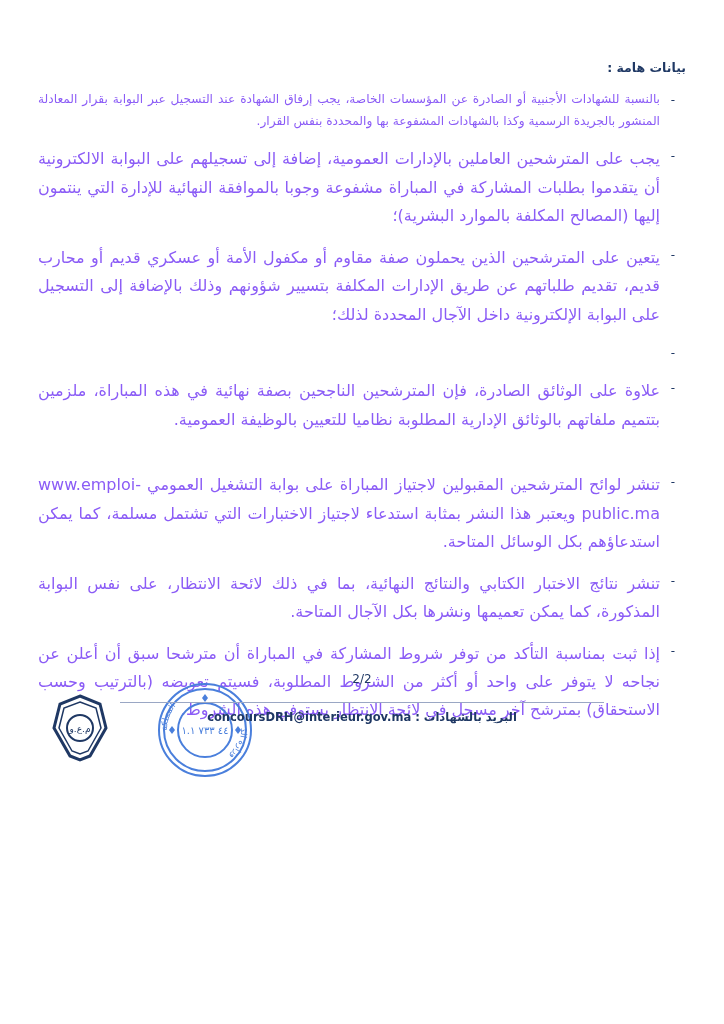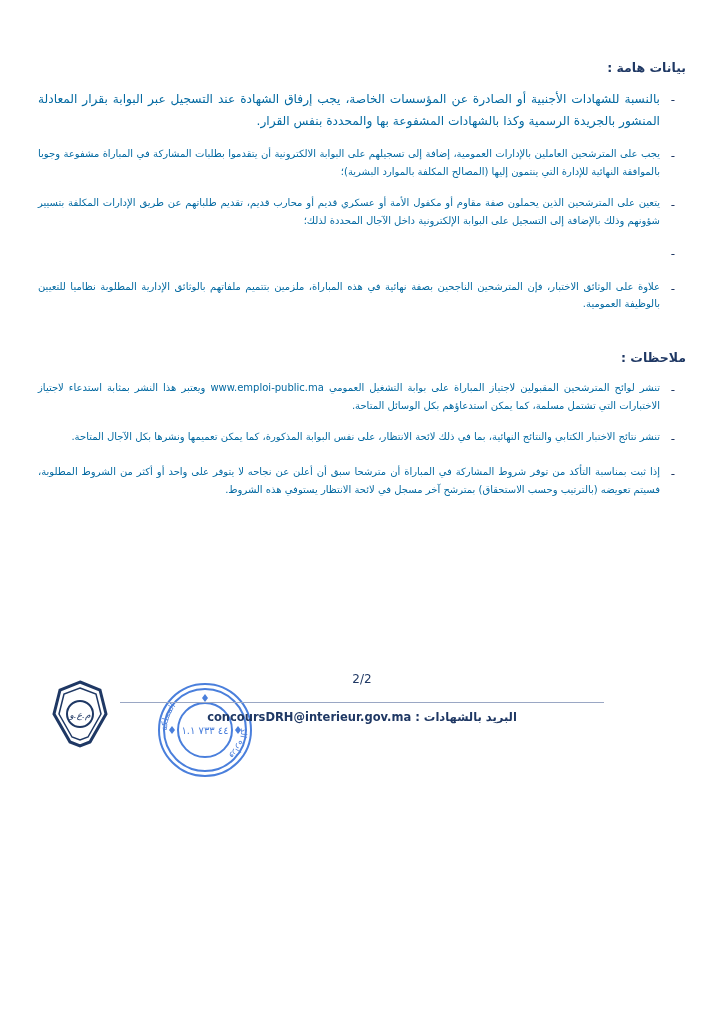--- a/index.html
+++ b/index.html
@@ -50,25 +50,25 @@
     line-height: 1.75;
     color: #1f3864;
     padding-top: 1px;
   }
   .item-text {
     flex: 1 1 auto;
     font-size: 12.2px;
     line-height: 1.78;
     text-align: justify;
     text-align-last: right;
-    color: #0369a1;
+    color: #8b5cf6;
     direction: rtl;
   }
   .item-text.small {
-    font-size: 10px;
+    font-size: 16px;
   }
   .gap-b {
     height: 24px;
   }
   .stamp {
     position: absolute;
     right: 455px;
     top: 666px;
     width: 128px;
     height: 128px;
@@ -110,24 +110,23 @@
   }
   .footer-line {
     font-size: 11.5px;
     font-weight: bold;
     color: #1f3864;
     line-height: 1.65;
   }
   .footer-logo {
     position: absolute;
     left: 52px;
-    bottom: 32px;
+    bottom: 18px;
     width: 56px;
     height: 68px;
-    font-style: italic;
   }
   .footer-logo svg { display:block; }
 </style>
 </head>
 <body>
 
 <div class="page">
 
   <div class="section-title">بيانات هامة :</div>
   <ul class="bullet-list">
@@ -141,27 +140,26 @@
     </li>
     <li class="bullet-item">
       <span class="dash">-</span>
       <span class="item-text small">يتعين على المترشحين الذين يحملون صفة مقاوم أو مكفول الأمة أو عسكري قديم أو محارب قديم، تقديم طلباتهم عن طريق الإدارات المكلفة بتسيير شؤونهم وذلك بالإضافة إلى التسجيل على البوابة الإلكترونية داخل الآجال المحددة لذلك؛</span>
     </li>
     <li class="bullet-item">
       <span class="dash">-</span>
     </li>
     <li class="bullet-item">
       <span class="dash">-</span>
-      <span class="item-text small">علاوة على الوثائق الاختبار، فإن المترشحين الناجحين بصفة نهائية في هذه المباراة، ملزمين بتتميم ملفاتهم بالوثائق الإدارية المطلوبة نظاميا للتعيين بالوظيفة العمومية.</span>
+      <span class="item-text small">علاوة على الوثائق الصادرة، فإن المترشحين الناجحين بصفة نهائية في هذه المباراة، ملزمين بتتميم ملفاتهم بالوثائق الإدارية المطلوبة نظاميا للتعيين بالوظيفة العمومية.</span>
     </li>
   </ul>
 
   <div class="gap-b"></div>
 
-  <div class="section-title">ملاحظات :</div>
   <ul class="bullet-list">
     <li class="bullet-item">
       <span class="dash">-</span>
       <span class="item-text small">تنشر لوائح المترشحين المقبولين لاجتياز المباراة على بوابة التشغيل العمومي www.emploi-public.ma ويعتبر هذا النشر بمثابة استدعاء لاجتياز الاختبارات التي تشتمل مسلمة، كما يمكن استدعاؤهم بكل الوسائل المتاحة.</span>
     </li>
     <li class="bullet-item">
       <span class="dash">-</span>
       <span class="item-text small">تنشر نتائج الاختبار الكتابي والنتائج النهائية، بما في ذلك لائحة الانتظار، على نفس البوابة المذكورة، كما يمكن تعميمها ونشرها بكل الآجال المتاحة.</span>
     </li>
     <li class="bullet-item">

